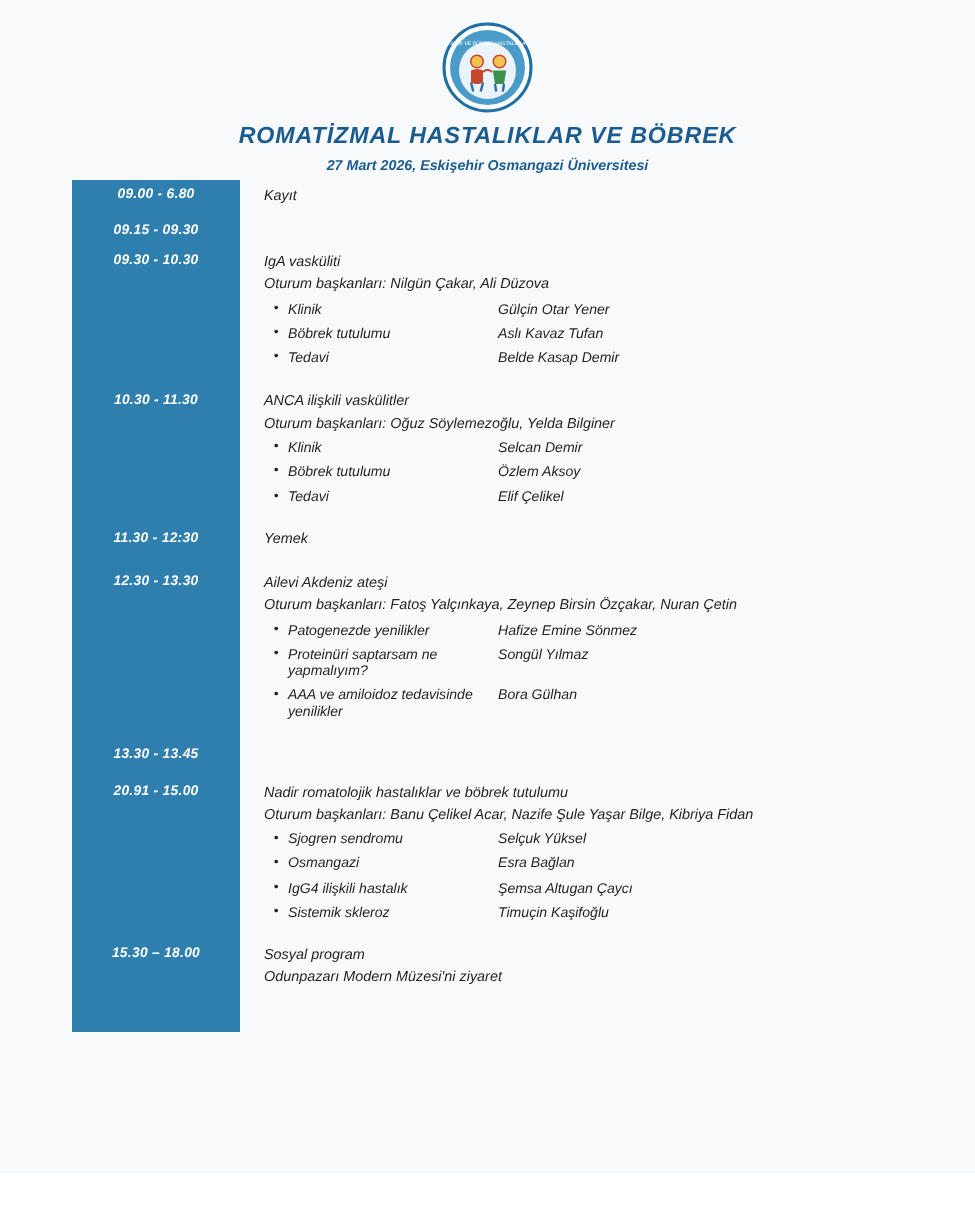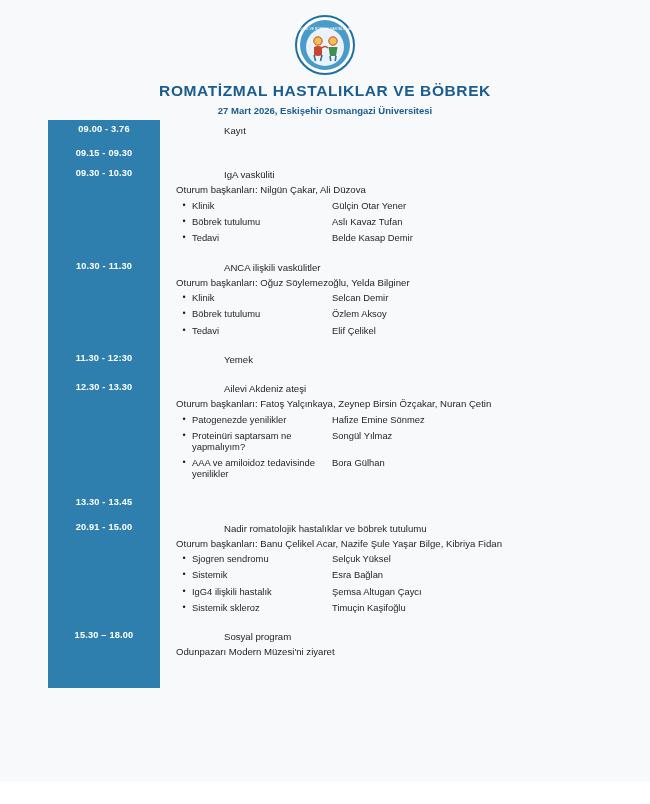--- a/index.html
+++ b/index.html
@@ -12,20 +12,21 @@
     background: #ffffff;
     font-family: "Liberation Sans", sans-serif;
     color: #222;
     overflow: hidden;
   }
   .page {
     position: relative;
     width: 650px;
     height: 782px;
     background: #f7f9fb;
+    font-style: italic;
   }
   .header {
     text-align: center;
     padding-top: 14px;
   }
   .logo {
     width: 62px;
     height: 62px;
     margin: 0 auto 6px auto;
     position: relative;
@@ -82,21 +83,20 @@
     flex: 1 1 auto;
     padding-left: 16px;
     padding-top: 3px;
     padding-bottom: 2px;
     box-sizing: border-box;
   }
   .sess-title {
     font-size: 9.6px;
     color: #1f1f1f;
     padding: 2px 0;
-    margin-left: 48px;
   }
   .chairs {
     font-size: 9.6px;
     color: #1f1f1f;
     padding: 2px 0 2px 0;
   }
   .talk {
     display: flex;
     font-size: 9.4px;
     color: #1f1f1f;
@@ -148,21 +148,21 @@
       </svg>
     </div>
     <div class="title">ROMATİZMAL HASTALIKLAR VE BÖBREK</div>
     <div class="subtitle">27 Mart 2026, Eskişehir Osmangazi Üniversitesi</div>
   </div>
 
   <div class="schedule">
     <div class="timecol-bg"></div>
     <div class="rows" id="rows">
         <div class="row">
-          <div class="time">09.00 - 3.76</div>
+          <div class="time">09.00 - 6.80</div>
           <div class="content">
             <div class="sess-title">Kayıt</div>
           </div>
         </div>
         <div class="spacer-sm"></div>
         <div class="row">
           <div class="time">09.15 - 09.30</div>
         </div>
         <div class="spacer-sm"></div>
         <div class="row">
@@ -250,21 +250,21 @@
           <div class="content">
             <div class="sess-title">Nadir romatolojik hastalıklar ve böbrek tutulumu</div>
             <div class="chairs">Oturum başkanları: Banu Çelikel Acar, Nazife Şule Yaşar Bilge, Kibriya Fidan</div>
             <div class="talk">
               <span class="bullet">•</span>
               <span class="talk-name">Sjogren sendromu</span>
               <span class="talk-speaker">Selçuk Yüksel</span>
             </div>
             <div class="talk">
               <span class="bullet">•</span>
-              <span class="talk-name">Sistemik</span>
+              <span class="talk-name">Osmangazi</span>
               <span class="talk-speaker">Esra Bağlan</span>
             </div>
             <div class="talk">
               <span class="bullet">•</span>
               <span class="talk-name">IgG4 ilişkili hastalık</span>
               <span class="talk-speaker">Şemsa Altugan Çaycı</span>
             </div>
             <div class="talk">
               <span class="bullet">•</span>
               <span class="talk-name">Sistemik skleroz</span>

